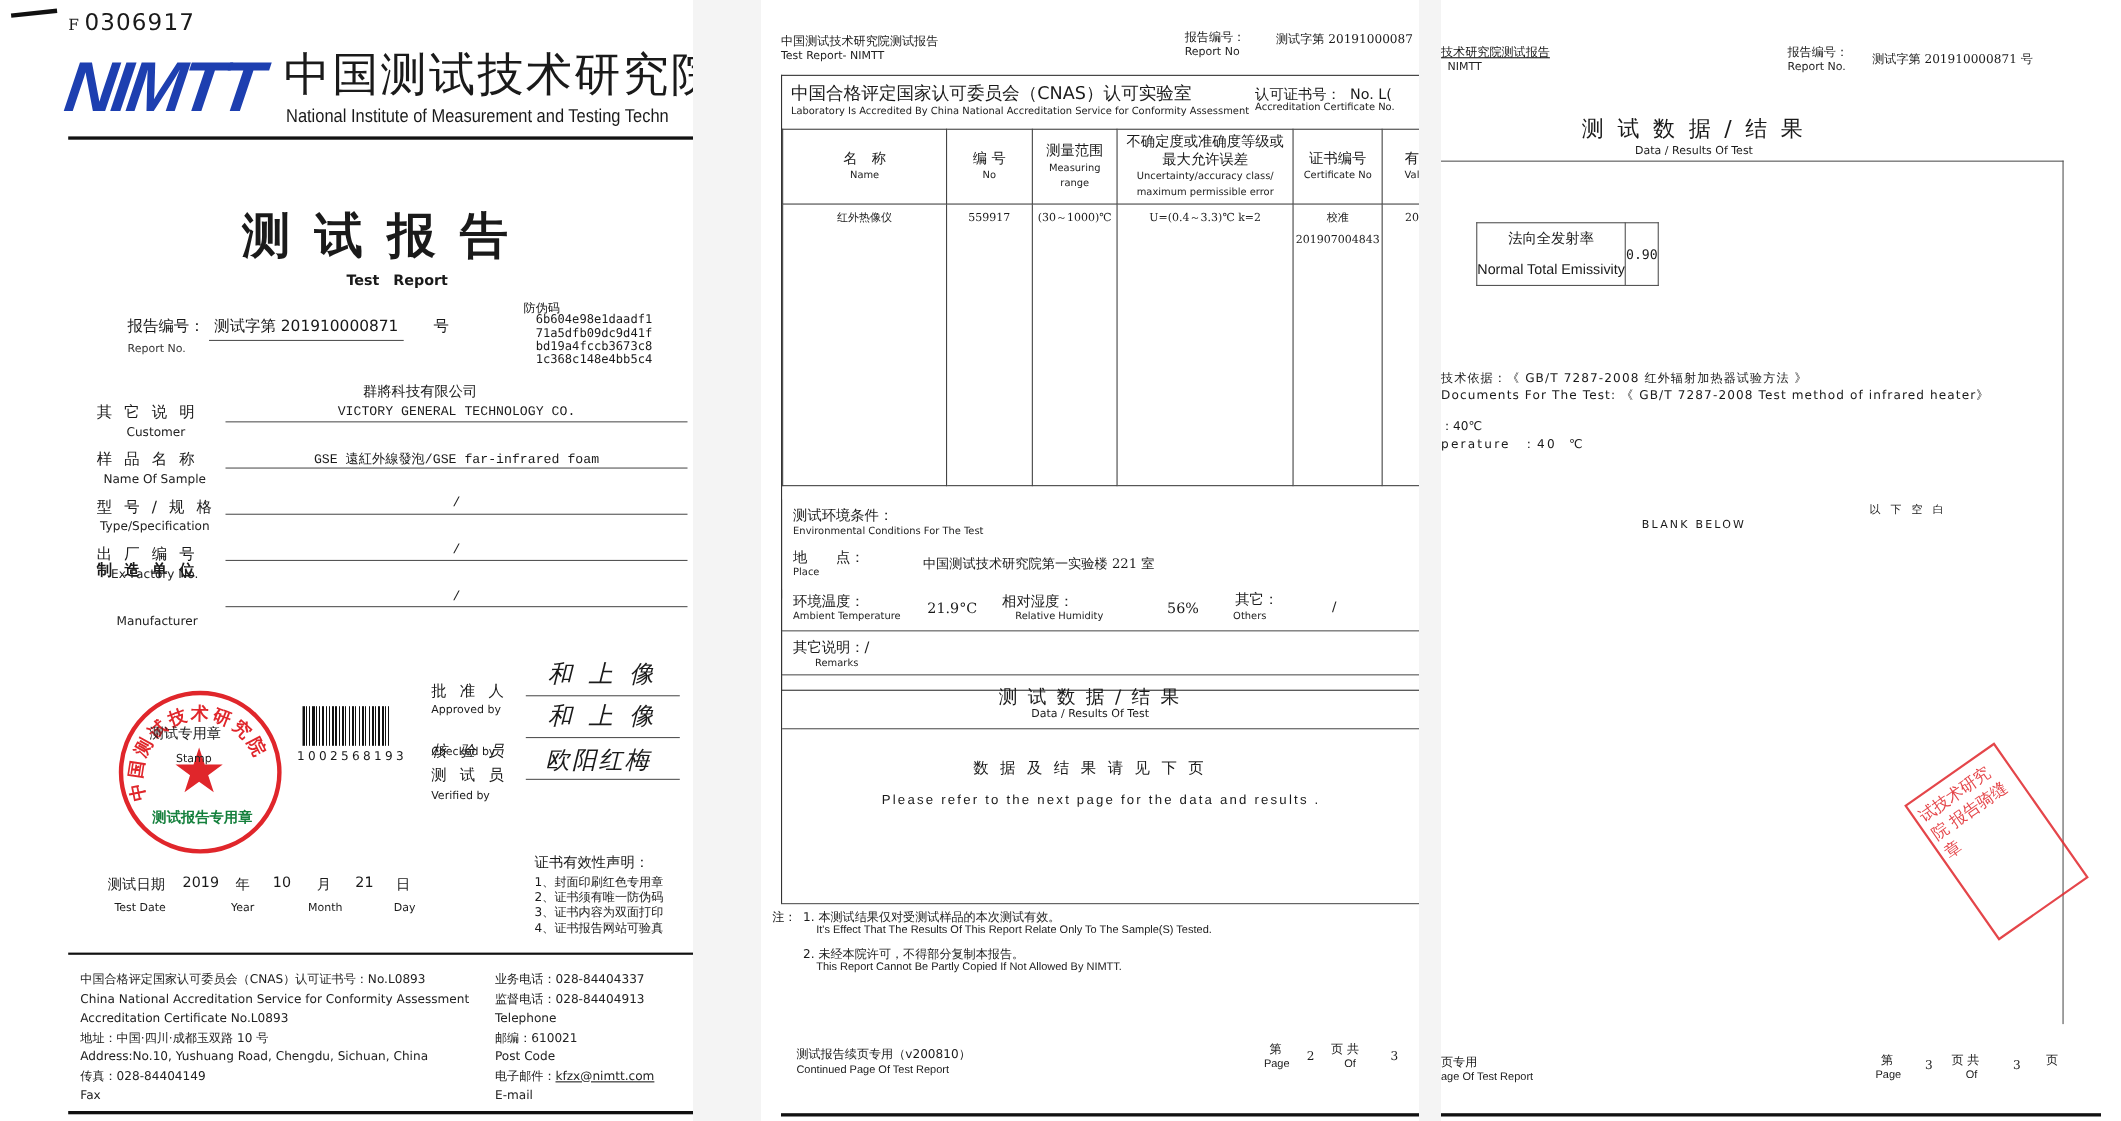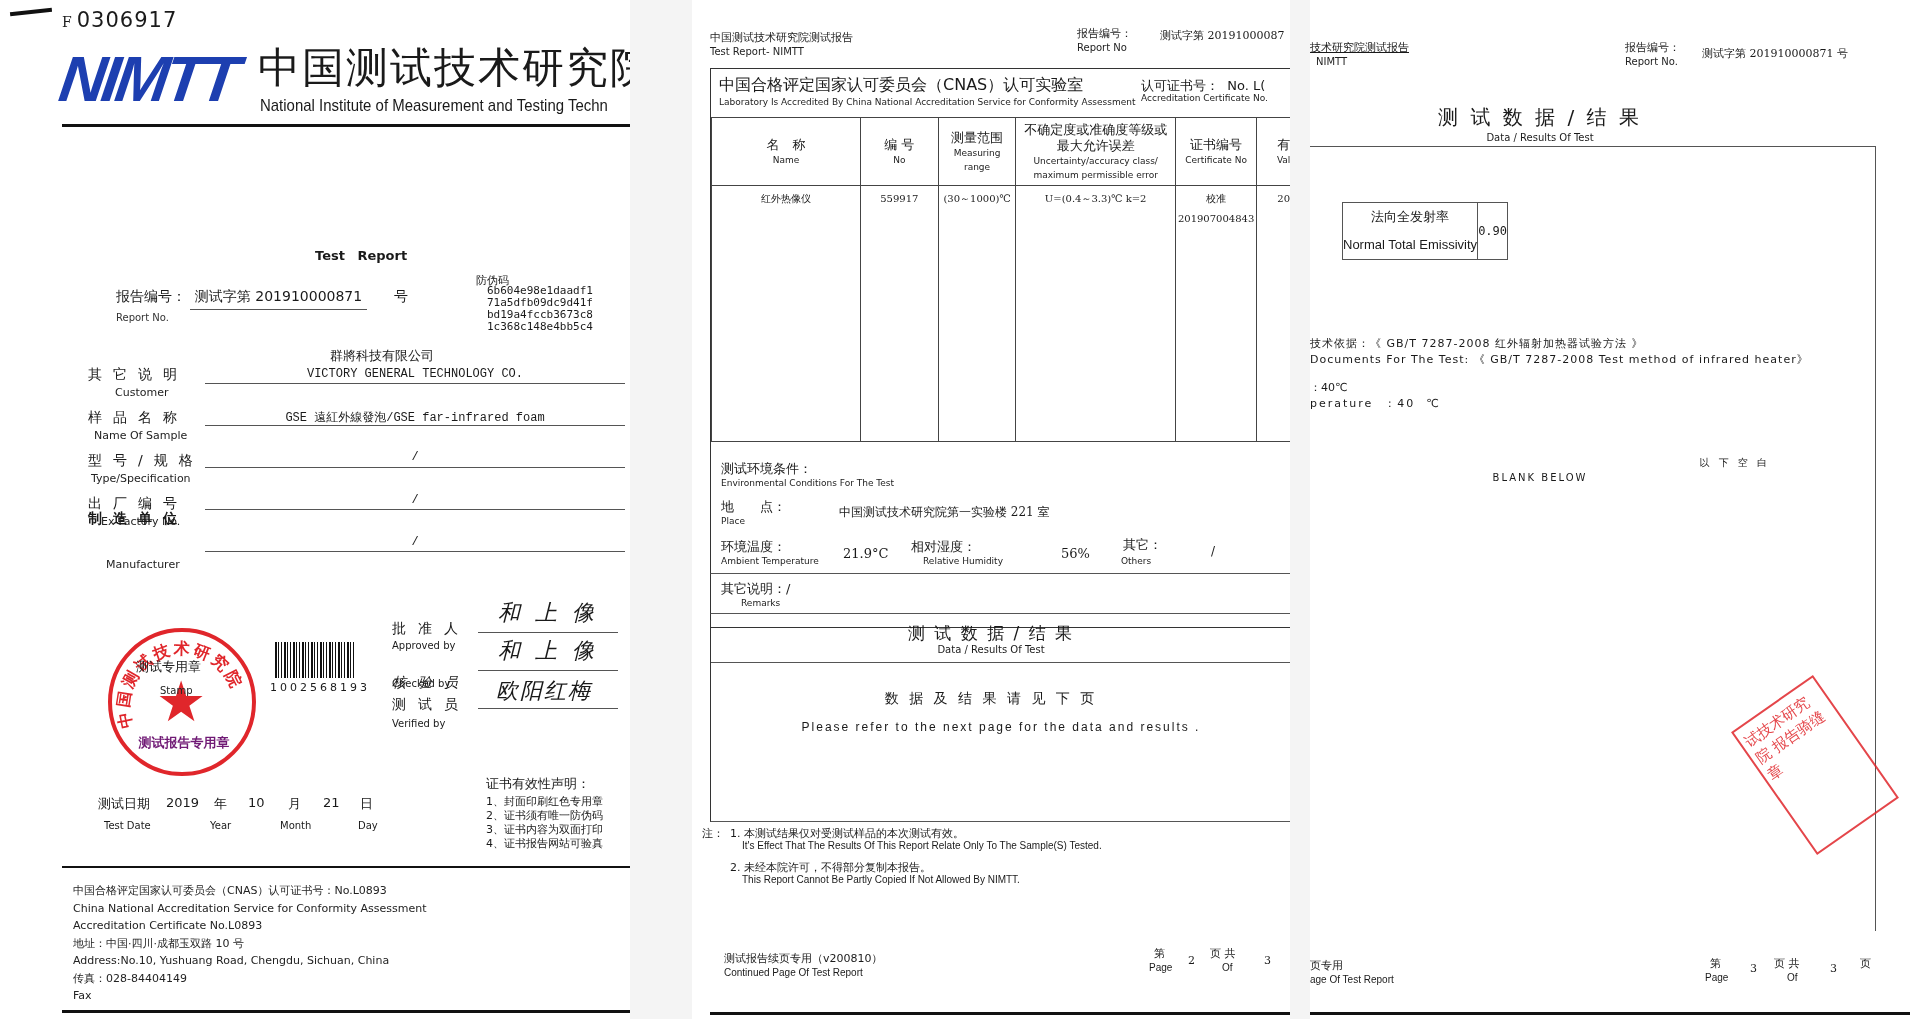--- a/index.html
+++ b/index.html
@@ -30,21 +30,21 @@
   .anti-codes { left: 487px; top: 285px; font-size: 11px; line-height: 12px; font-family: "DejaVu Sans Mono", monospace; }
   .cust-cn-name { left: 330px; top: 347px; font-size: 13px; }
   .field-label { font-size: 14px; letter-spacing: 11px; white-space: nowrap; }
   .field-label-en { font-size: 11px; color: #222; white-space: nowrap; }
   .field-line { height: 1px; background: #555; }
   .field-val { font-size: 12px; text-align: center; font-family: "Liberation Mono", monospace; white-space: nowrap; }
 
   .stamp { left: 108px; top: 628px; width: 148px; height: 148px; border: 4px solid #e0262b; border-radius: 50%; }
   .stamp .arc { position: absolute; left: 0; top: 0; width: 100%; height: 100%; }
   .stamp .star { position: absolute; left: 44px; top: 42px; font-size: 56px; color: #e0262b; line-height: 1; }
-  .stamp .bottom { position: absolute; left: 20px; top: 102px; width: 104px; text-align: center; color: #701a75; font-size: 13px; font-weight: bold; }
+  .stamp .bottom { position: absolute; left: 20px; top: 102px; width: 104px; text-align: center; color: #15803d; font-size: 13px; font-weight: bold; }
   .stamp-overlay { left: 136px; top: 658px; font-size: 13px; color: #222; }
   .stamp-en { left: 160px; top: 685px; font-size: 10px; color: #222; }
   .barcode { left: 275px; top: 642px; width: 80px; height: 36px; background: repeating-linear-gradient(90deg,#111 0 2px,#fff 2px 3px,#111 3px 4px,#fff 4px 6px,#111 6px 7px,#fff 7px 9px); }
   .barcode-num { left: 270px; top: 681px; font-size: 11px; letter-spacing: 3px; }
 
   .sig-label { font-size: 14px; letter-spacing: 12px; white-space: nowrap; }
   .sig-en { font-size: 10px; white-space: nowrap; }
   .sig-line { height: 1px; background: #555; }
   .sig-hand { font-size: 22px; font-family: "DejaVu Serif", serif; font-style: italic; white-space: nowrap; letter-spacing: 4px; }
 
@@ -88,20 +88,21 @@
 
 <div class="page" id="p1">
   <div class="abs dash"></div>
   <div class="abs serial"><span class="f">F</span><span>0306917</span></div>
 
   <div class="abs logo">NIMTT</div>
   <div class="abs inst-cn">中国测试技术研究院</div>
   <div class="abs inst-en">National Institute of Measurement and Testing Techn</div>
   <div class="abs rule1"></div>
 
+  <div class="abs title-cn">测试报告</div>
   <div class="abs title-en">Test   Report</div>
 
   <div class="abs rptno-label">报告编号：</div>
   <div class="abs rptno-en">Report No.</div>
   <div class="abs rptno-val">测试字第 201910000871</div>
   <div class="abs rptno-suffix">号</div>
 
   <div class="abs anti-label">防伪码</div>
   <div class="abs anti-codes">
     <div>6b604e98e1daadf1</div>
@@ -202,20 +203,29 @@
 
   <div class="abs rule2"></div>
   <div class="abs foot-left">
     <div>中国合格评定国家认可委员会（CNAS）认可证书号：No.L0893</div>
     <div>China National Accreditation Service for Conformity Assessment</div>
     <div>Accreditation Certificate No.L0893</div>
     <div>地址：中国·四川·成都玉双路 10 号</div>
     <div>Address:No.10, Yushuang Road, Chengdu, Sichuan, China</div>
     <div>传真：028-84404149</div>
     <div>Fax</div>
+  </div>
+  <div class="abs foot-right">
+    <div>业务电话：028-84404337</div>
+    <div>监督电话：028-84404913</div>
+    <div>Telephone</div>
+    <div>邮编：610021</div>
+    <div>Post Code</div>
+    <div><span>电子邮件：</span><a>kfzx@nimtt.com</a></div>
+    <div>E-mail</div>
   </div>
   <div class="abs rule3"></div>
 </div>
 
 <div class="gap" style="left:630px;width:62px;"></div>
 
 <div class="page" id="p2">
   <div class="abs hdr-cn" style="left:18px;top:30px;">中国测试技术研究院测试报告</div>
   <div class="abs hdr-en" style="left:18px;top:46px;">Test Report- NIMTT</div>
   <div class="abs hdr-cn" style="left:385px;top:26px;">报告编号：</div>

